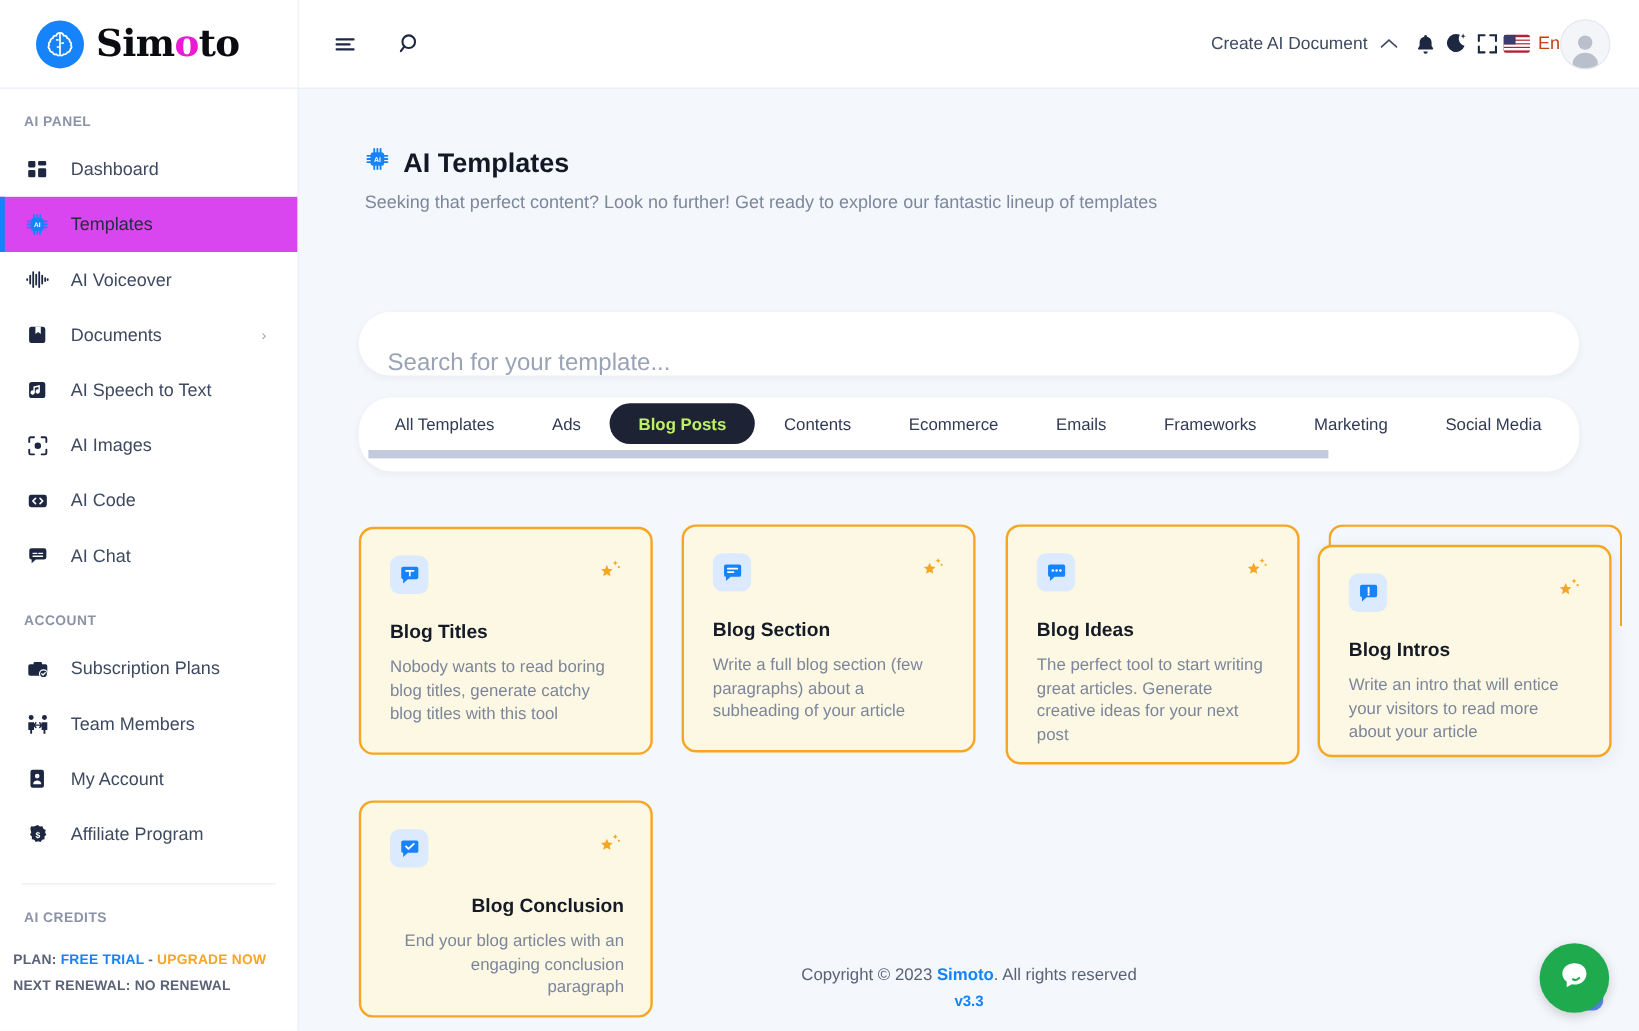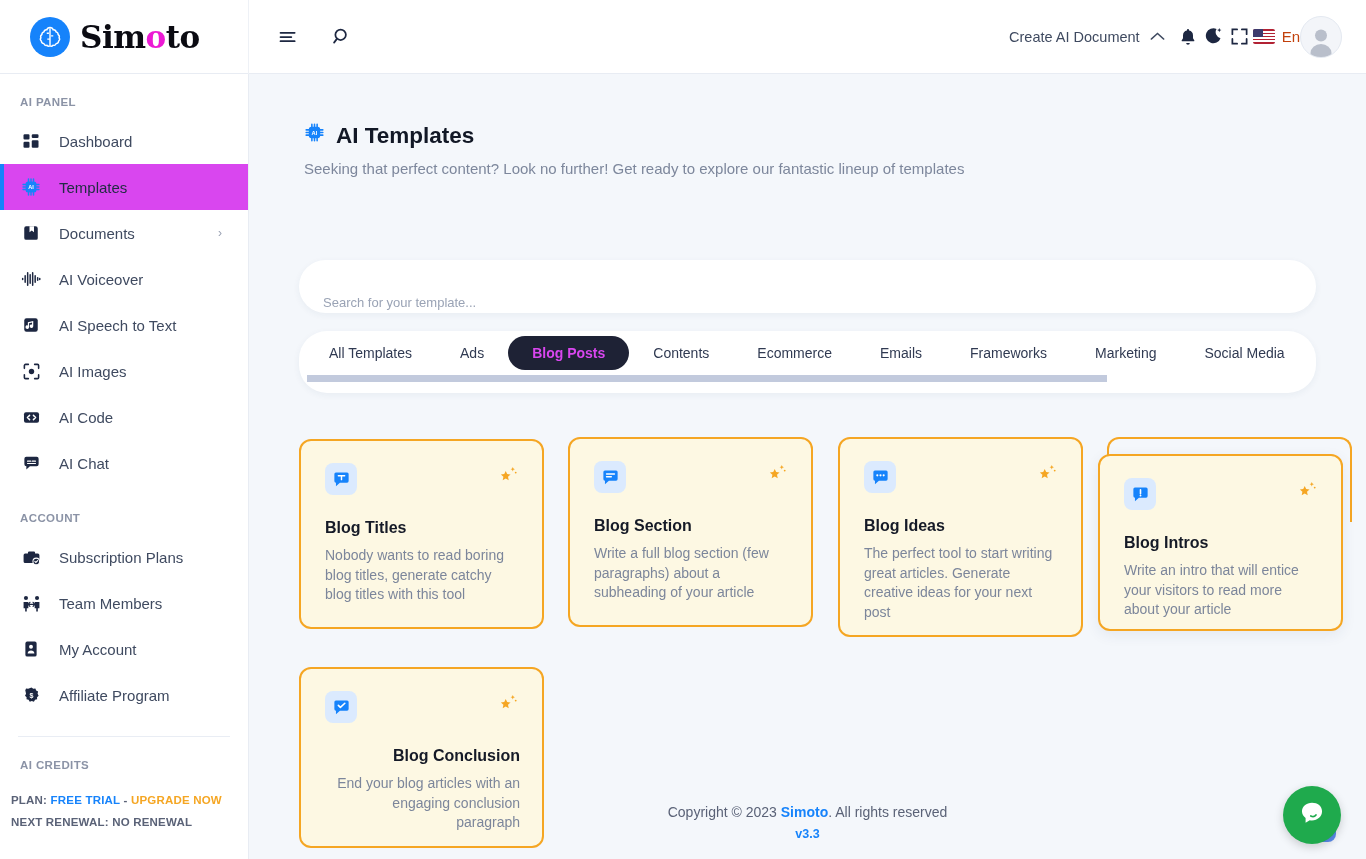--- a/index.html
+++ b/index.html
@@ -124,41 +124,41 @@
 
   .searchbar {
     position: absolute; left: 50px; top: 186px;
     width: 1017px; height: 53px;
     background: #fff; border-radius: 27px;
     box-shadow: 0 2px 7px rgba(40,60,100,.06);
     display: flex; align-items: center; padding: 0 24px;
   }
   .searchbar input {
     border: 0; outline: 0; width: 100%;
-    font-size: 13px; color: #3f4a60;
+    font-size: 20px; color: #3f4a60;
     font-family: "Liberation Sans", sans-serif; background: transparent; margin-top: 32px;
   }
   .searchbar input::placeholder { color: #9aa3b5; }
 
   .tabsbar {
     position: absolute; left: 50px; top: 257px;
     width: 1017px; height: 62px;
     background: #fff; border-radius: 28px;
     box-shadow: 0 2px 7px rgba(40,60,100,.06);
     overflow: hidden;
   }
   .tabs {
     display: flex; align-items: center; gap: 0;
     height: 44px; padding: 0 6px;
   }
   .tab {
     font-size: 14px; color: #303a52; cursor: pointer;
     padding: 9px 24px; border-radius: 18px; white-space: nowrap;
   }
-  .tab.active { background: #1e2235; color: #d946ef; font-weight: bold; }
+  .tab.active { background: #1e2235; color: #bef264; font-weight: bold; }
   .tabs-scroll { position: absolute; left: 8px; top: 44px; width: 1001px; height: 7px; }
   .tabs-scroll .thumb { width: 800px; height: 7px; background: #c2cadd; }
 
   
   .cards {
     position: absolute; left: 50px; top: 330px;
     width: 1030px;
   }
   .card {
     position: absolute;
@@ -309,38 +309,38 @@
         <rect x="5.5" y="5.5" width="13" height="13" rx="3"></rect>
         <g stroke="#1683fb" stroke-width="1.8" stroke-linecap="round">
           <path d="M9 2.5v3M12 2.5v3M15 2.5v3M9 18.5v3M12 18.5v3M15 18.5v3M2.5 9h3M2.5 12h3M2.5 15h3M18.5 9h3M18.5 12h3M18.5 15h3"></path>
         </g>
         <text x="12" y="14.4" font-size="6.6" font-family="Liberation Sans, sans-serif" font-weight="bold" fill="#ffffff" text-anchor="middle">AI</text>
       </svg>
     </span>
     <span>Templates</span>
   </div>
 
+  <div class="nav-item" id="nav3">
+    <span class="nav-ico">
+      <svg width="20" height="20" viewBox="0 0 24 24" stroke="#1d2741" stroke-width="1.8" stroke-linecap="round">
+        <path d="M2 11.5v1M5 8v8M8 4.5v15M11 7v10M14 4.5v15M17 8v8M20 10.5v3M22.5 11.5v1"></path>
+      </svg>
+    </span>
+    <span>AI Voiceover</span>
+  </div>
+
   <div class="nav-item" id="nav2">
     <span class="nav-ico">
       <svg width="18" height="18" viewBox="0 0 24 24" fill="#1d2741">
           <path d="M3 5.5A2.5 2.5 0 015.5 3H18a3 3 0 013 3v13a2 2 0 01-2 2H5.5A2.5 2.5 0 013 18.5z"></path>
           <path d="M10 3h6v8l-3-2.2L10 11z" fill="#ffffff"></path>
         </svg>
     </span>
     <span>Documents</span>
     <span class="caret">›</span>
-  </div>
-
-  <div class="nav-item" id="nav3">
-    <span class="nav-ico">
-      <svg width="20" height="20" viewBox="0 0 24 24" stroke="#1d2741" stroke-width="1.8" stroke-linecap="round">
-        <path d="M2 11.5v1M5 8v8M8 4.5v15M11 7v10M14 4.5v15M17 8v8M20 10.5v3M22.5 11.5v1"></path>
-      </svg>
-    </span>
-    <span>AI Voiceover</span>
   </div>
 
   <div class="nav-item" id="nav4">
     <span class="nav-ico">
       <svg width="18" height="18" viewBox="0 0 24 24" fill="#1d2741">
           <rect x="3" y="3" width="18" height="18" rx="3"></rect>
           <path d="M15 6.5v7.2a2.4 2.4 0 11-1.6-2.3V8.6l-4 1v5.3a2.4 2.4 0 11-1.6-2.3V8.2z" fill="#ffffff"></path>
         </svg>
     </span>
     <span>AI Speech to Text</span>

